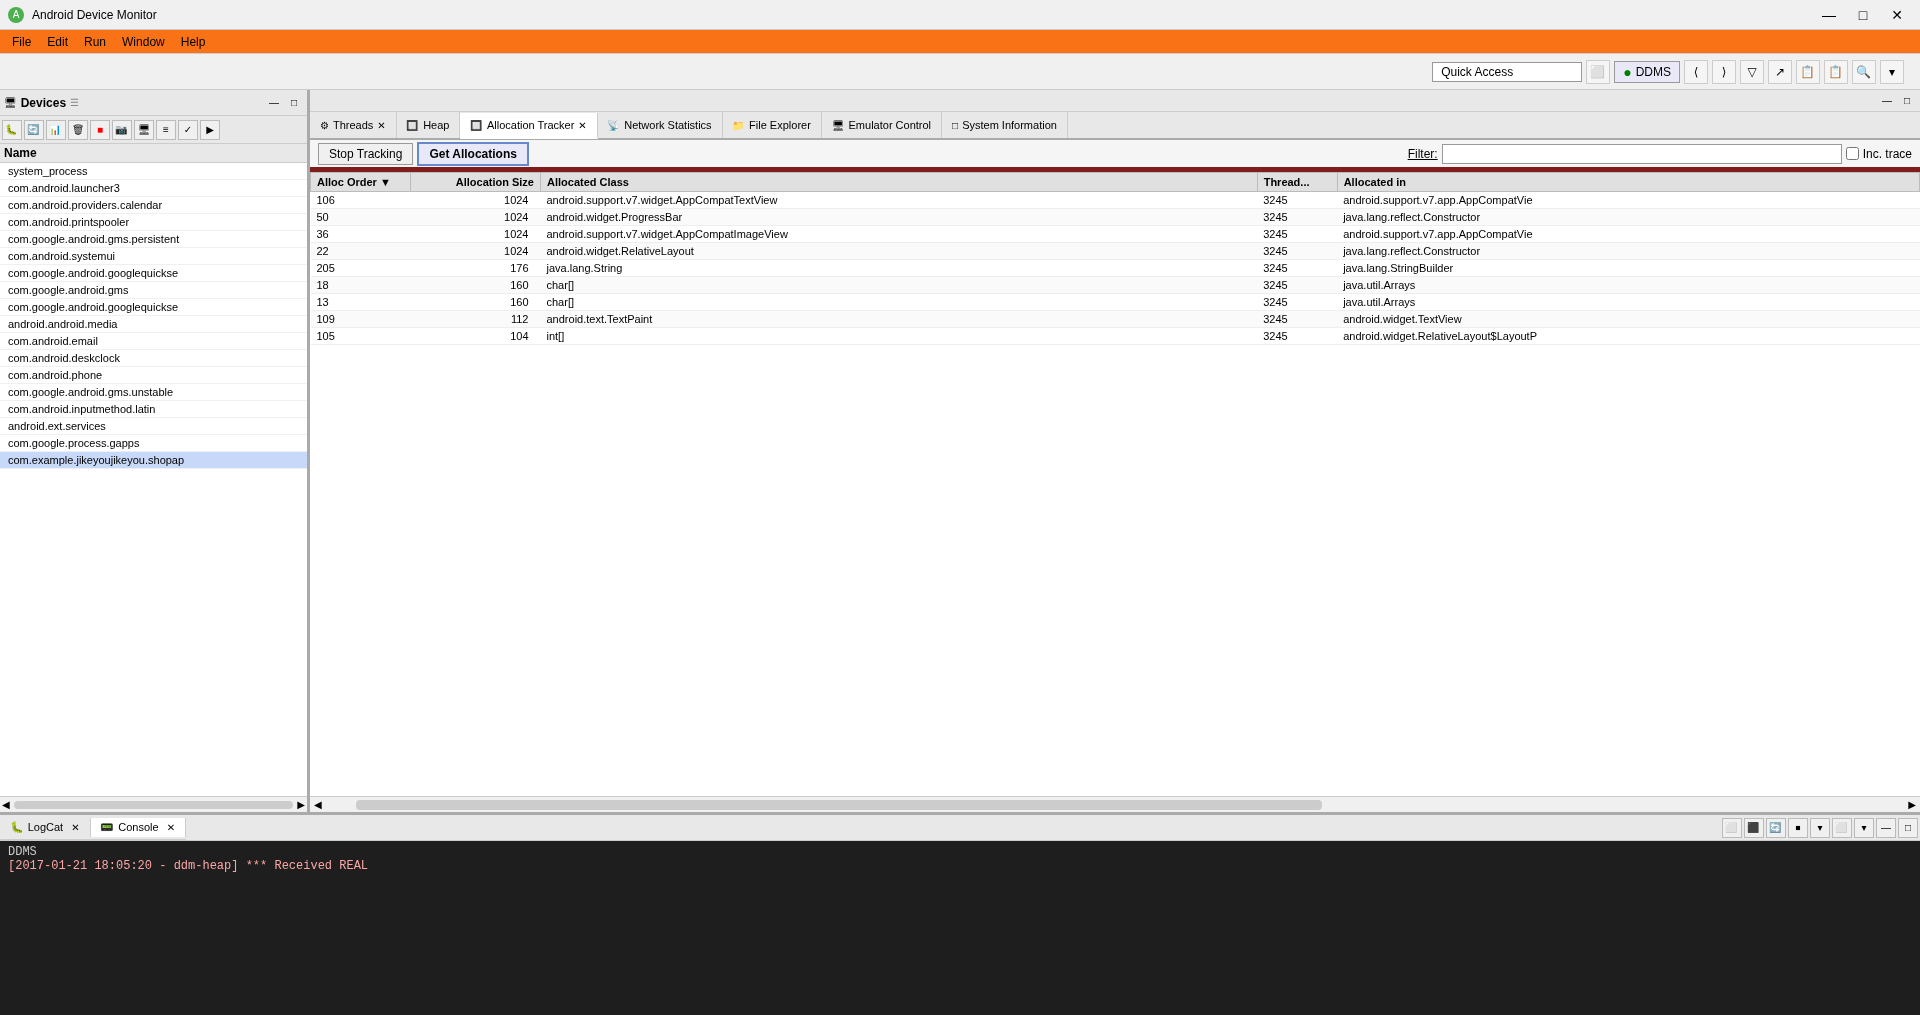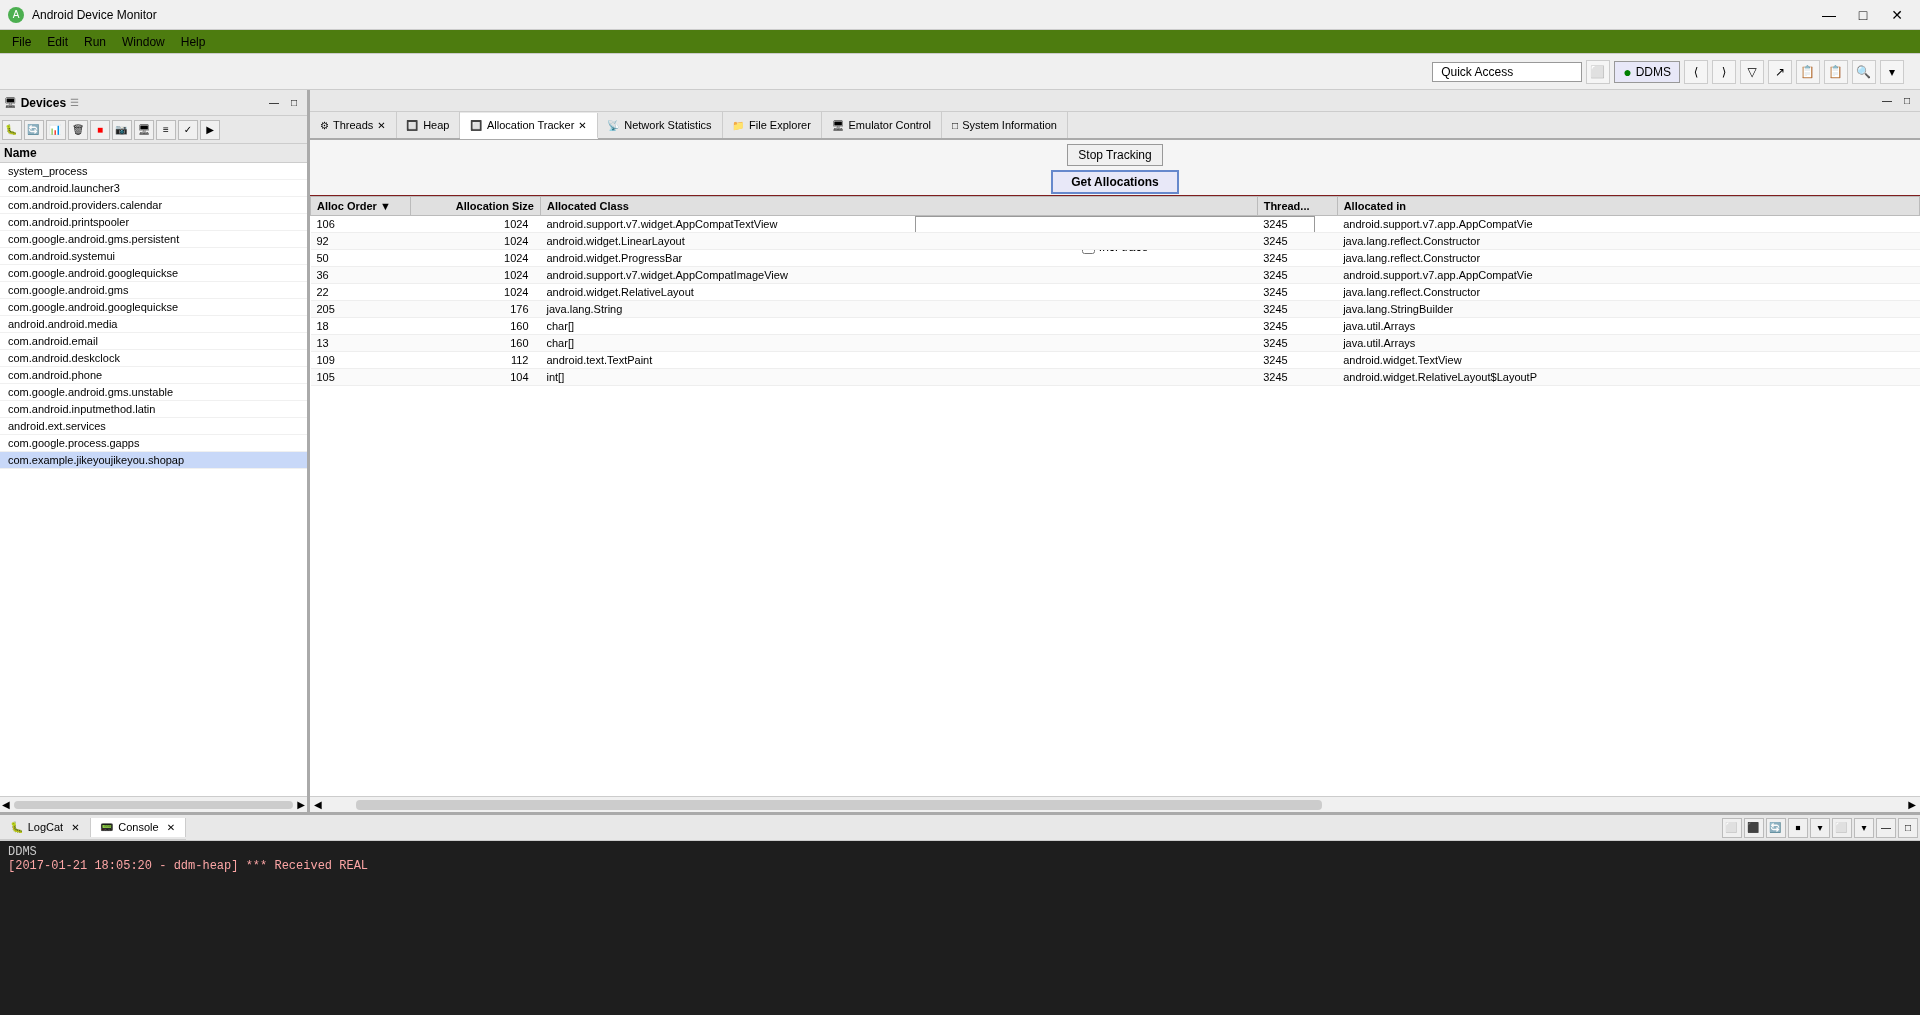--- a/index.html
+++ b/index.html
@@ -7,21 +7,21 @@
 
     
     .title-bar { display: flex; align-items: center; justify-content: space-between; background: #f0f0f0; border-bottom: 1px solid #ccc; padding: 4px 8px; height: 30px; }
     .title-bar-left { display: flex; align-items: center; gap: 8px; }
     .title-bar-logo { width: 16px; height: 16px; background: #4CAF50; border-radius: 50%; display: flex; align-items: center; justify-content: center; color: white; font-size: 10px; }
     .title-bar-title { font-size: 12px; color: #000; }
     .title-bar-controls { display: flex; gap: 4px; }
     .title-bar-btn { width: 30px; height: 20px; background: transparent; border: none; cursor: pointer; font-size: 14px; display: flex; align-items: center; justify-content: center; }
 
     
-    .menu-bar { display: flex; align-items: center; background: #4d7c0f; border-bottom: 1px solid #ccc; padding: 2px 4px; height: 24px; }
+    .menu-bar { display: flex; align-items: center; background: #f97316; border-bottom: 1px solid #ccc; padding: 2px 4px; height: 24px; }
     .menu-item { padding: 2px 8px; cursor: pointer; font-size: 12px; }
 
     
     .toolbar { display: flex; align-items: center; justify-content: flex-end; background: #f0f0f0; border-bottom: 1px solid #ccc; padding: 4px 16px; height: 36px; gap: 4px; }
     .quick-access-box { border: 1px solid #999; padding: 2px 8px; background: white; font-size: 12px; min-width: 150px; }
     .toolbar-icon-btn { width: 24px; height: 24px; border: 1px solid #ccc; background: #f5f5f5; cursor: pointer; display: flex; align-items: center; justify-content: center; font-size: 12px; }
     .ddms-btn { border: 1px solid #999; background: #e8e8f8; padding: 2px 8px; font-size: 12px; cursor: pointer; display: flex; align-items: center; gap: 4px; }
 
     
     .main-container { display: flex; flex-direction: column; height: calc(1015px - 90px); }
@@ -43,23 +43,23 @@
     .device-item.selected { background: #c8d8f8; }
     .horizontal-scroll { height: 16px; border-top: 1px solid #ccc; display: flex; align-items: center; padding: 0 2px; background: #f0f0f0; }
 
     
     .right-panel { flex: 1; display: flex; flex-direction: column; background: #fff; overflow: hidden; }
     .tabs-bar { display: flex; align-items: center; background: #e8e8e8; border-bottom: 2px solid #aaa; height: 28px; }
     .tab { padding: 4px 10px; font-size: 11px; cursor: pointer; border-right: 1px solid #ccc; display: flex; align-items: center; gap: 4px; white-space: nowrap; height: 100%; }
     .tab.active { background: #fff; border-bottom: 2px solid #fff; margin-bottom: -2px; }
     .tab-icon { font-size: 10px; }
     .tab-close { font-size: 10px; cursor: pointer; }
-    .tracker-toolbar { display: flex; align-items: center; padding: 4px 8px; background: #f5f5f5; border-bottom: 1px solid #7f1d1d; gap: 4px; height: 56px; flex-direction: column; }
+    .tracker-toolbar { display: flex; align-items: center; padding: 4px 8px; background: #f5f5f5; border-bottom: 5px solid #7f1d1d; gap: 4px; height: 32px; }
     .btn-stop { background: #f0f0f0; border: 1px solid #999; padding: 3px 10px; cursor: pointer; font-size: 12px; }
-    .btn-get { background: #e8e8f8; border: 2px solid #6688cc; padding: 3px 18px; cursor: pointer; font-size: 12px; font-weight: bold; }
+    .btn-get { background: #e8e8f8; border: 2px solid #6688cc; padding: 3px 10px; cursor: pointer; font-size: 12px; font-weight: bold; }
     .filter-label { margin-left: auto; font-size: 12px; text-decoration: underline; }
     .filter-input { border: 1px solid #999; padding: 2px 6px; font-size: 12px; width: 400px; }
     .inc-trace-label { display: flex; align-items: center; gap: 4px; font-size: 12px; }
     .inc-trace-cb { width: 13px; height: 13px; }
 
     
     .alloc-table { flex: 1; overflow: auto; }
     table { width: 100%; border-collapse: collapse; font-size: 11px; }
     th { background: #e0e0e0; border: 1px solid #bbb; padding: 3px 6px; text-align: left; font-size: 11px; font-weight: bold; position: sticky; top: 0; white-space: nowrap; cursor: pointer; }
     td { border-bottom: 1px solid #eee; padding: 2px 6px; white-space: nowrap; }
@@ -245,27 +245,20 @@
           </thead>
           <tbody id="alloc-tbody">
           <tr>
     <td>106</td>
     <td class="num">1024</td>
     <td>android.support.v7.widget.AppCompatTextView</td>
     <td>3245</td>
     <td>android.support.v7.app.AppCompatVie</td>
   </tr>
               <tr>
-    <td>92</td>
-    <td class="num">1024</td>
-    <td>android.widget.LinearLayout</td>
-    <td>3245</td>
-    <td>java.lang.reflect.Constructor</td>
-  </tr>
-              <tr>
     <td>50</td>
     <td class="num">1024</td>
     <td>android.widget.ProgressBar</td>
     <td>3245</td>
     <td>java.lang.reflect.Constructor</td>
   </tr>
               <tr>
     <td>36</td>
     <td class="num">1024</td>
     <td>android.support.v7.widget.AppCompatImageView</td>

